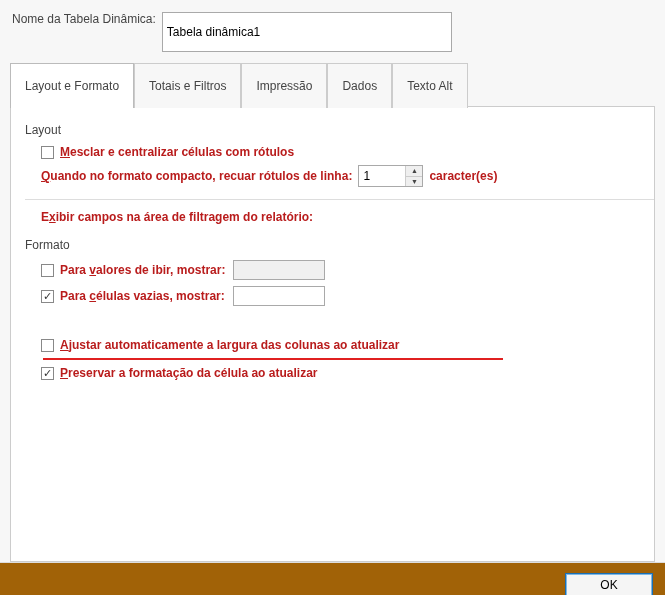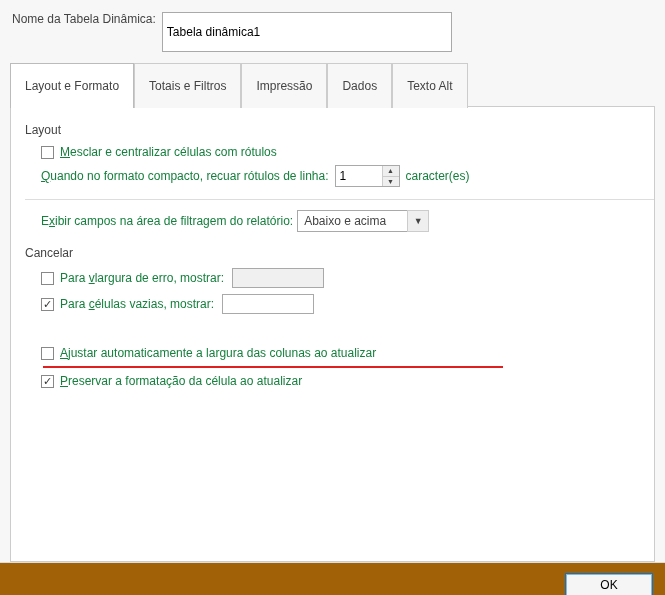--- a/index.html
+++ b/index.html
@@ -122,21 +122,22 @@
     box-sizing: border-box;
   }
   .cb.checked::after {
     content: "✓";
     font-size: 11px;
     color: #333;
     line-height: 1;
   }
   .lbl {
     font-size: 12px;
-    color: #15803d;
+    color: #b91c1c;
+    font-weight: bold;
   }
   .und { text-decoration: underline; }
   .spinner {
     display: inline-flex;
     align-items: stretch;
     border: 1px solid #a9a9a9;
     height: 20px;
     background: #fff;
   }
   .spinner input {
@@ -273,32 +274,28 @@
           </div>
         </div>
         <span class="gap" style="width:6px"></span>
         <span class="lbl">caracter(es)</span>
       </div>
 
       <div class="divider"></div>
 
       <div class="row indent">
         <span class="lbl">E<span class="und">x</span>ibir campos na área de filtragem do relatório:</span>
-        <div class="dropdown">
-          <div class="val">Abaixo e acima</div>
-          <div class="arrow">▼</div>
-        </div>
-      </div>
-
-
-      <div class="group-title" style="margin-top:14px">Cancelar</div>
+      </div>
+
+
+      <div class="group-title" style="margin-top:14px">Formato</div>
 
       <div class="row indent">
         <div class="cb"></div>
-        <span class="lbl"><span>Para </span><span class="und">v</span><span>largura de erro, mostrar:</span></span>
+        <span class="lbl"><span>Para </span><span class="und">v</span><span>alores de ibir, mostrar:</span></span>
         <span class="gap" style="width:8px"></span>
         <input class="textin disabled" type="text" disabled="" value="" style="">
       </div>
 
       <div class="row indent">
         <div class="cb checked"></div>
         <span class="lbl"><span>Para </span><span class="und">c</span><span>élulas vazias, mostrar:</span></span>
         <span class="gap" style="width:8px"></span>
         <input class="textin" type="text" value="" style="">
       </div>

